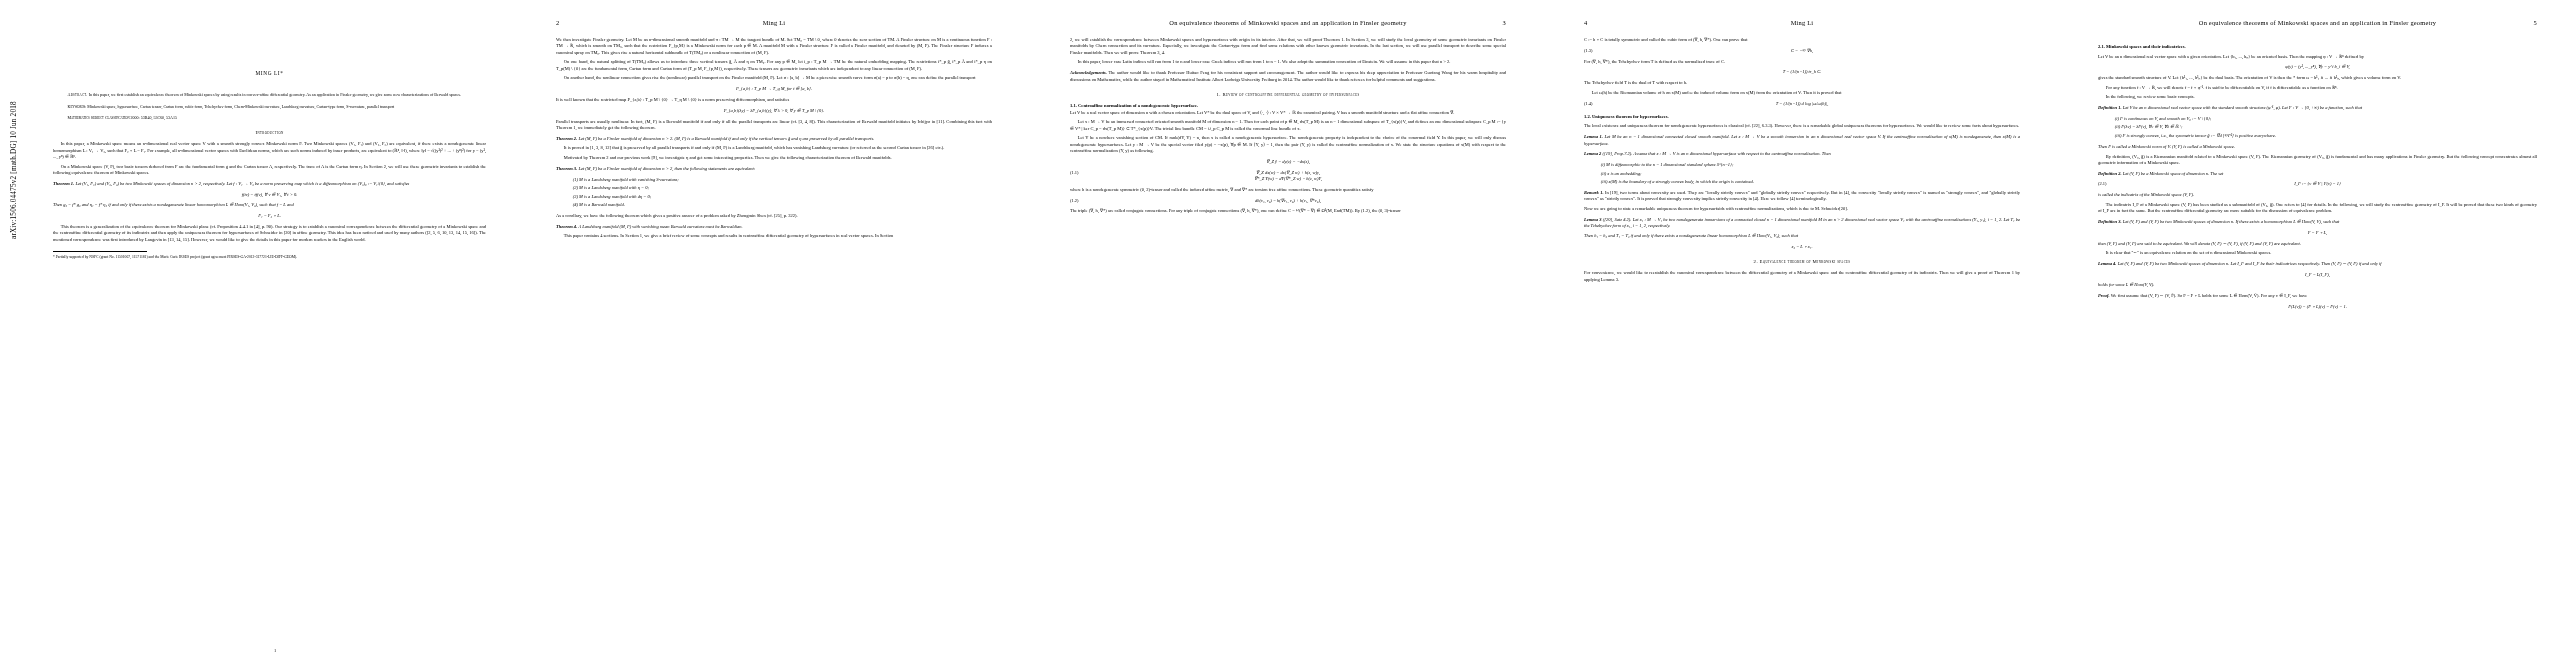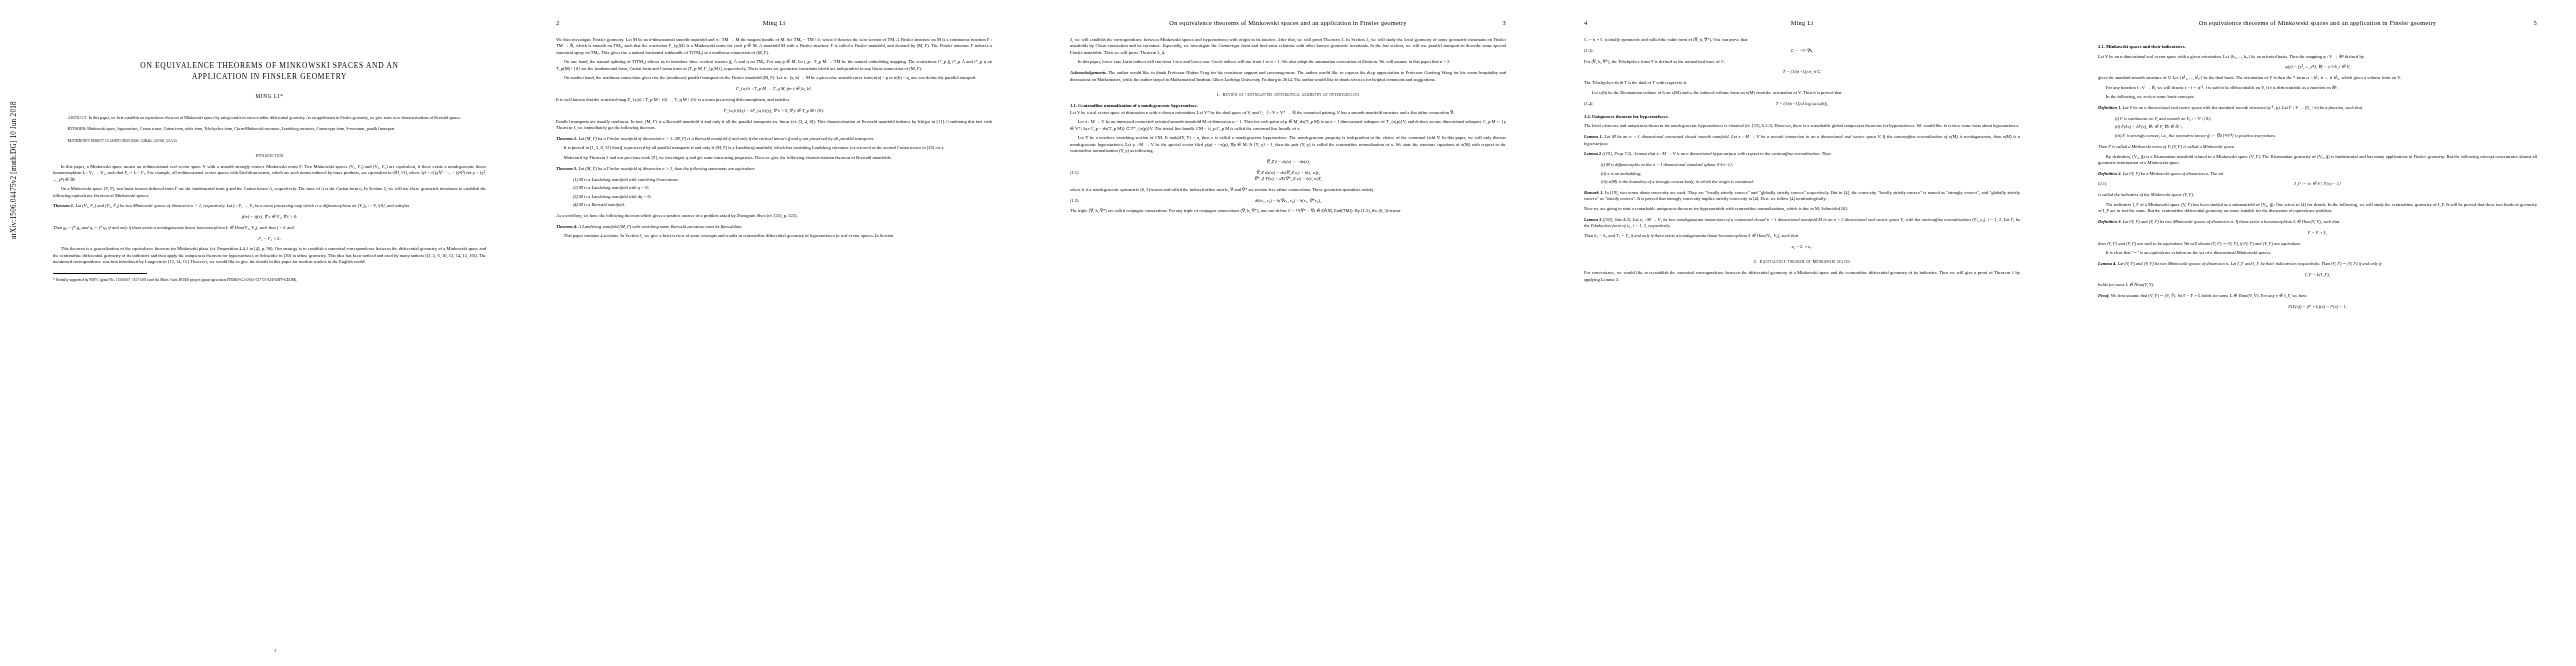--- a/index.html
+++ b/index.html
@@ -33,24 +33,20 @@
   .pnum{position:absolute;bottom:14.5px;left:50%;transform:translateX(-50%);font-size:4.4px;}
 </style>
 </head>
 <body>
 
 <div class="page">
 
   <div class="col" style="left:0;width:517px;">
     <div class="arxiv-stamp">arXiv:1506.04475v2  [math.DG]  10 Jun 2018</div>
     <div class="body" style="left:53px;right:31px;top:60px;">
-      <div class="title">
-        <span>ON EQUIVALENCE THEOREMS OF MINKOWSKI SPACES AND AN</span><br>
-        <span>APPLICATION IN FINSLER GEOMETRY</span>
-      </div>
       <div class="author">MING LI*</div>
       <div class="abs">
         <span class="lead">Abstract.</span>
         <span>In this paper, we first establish an equivalence theorem of Minkowski spaces by using results in convex-affine differential geometry. As an application in Finsler geometry, we give some new characterizations of Berwald spaces.</span>
       </div>
       <div class="kw">
         <span class="lab">Keywords:</span>
         <span>Minkowski space, hypersurface, Cartan tensor, Cartan form, cubic form, Tchebychev form, Chern-Minkowski curvature, Landsberg curvature, Cartan-type form, S-curvature, parallel transport</span>
       </div>
       <div class="kw">

